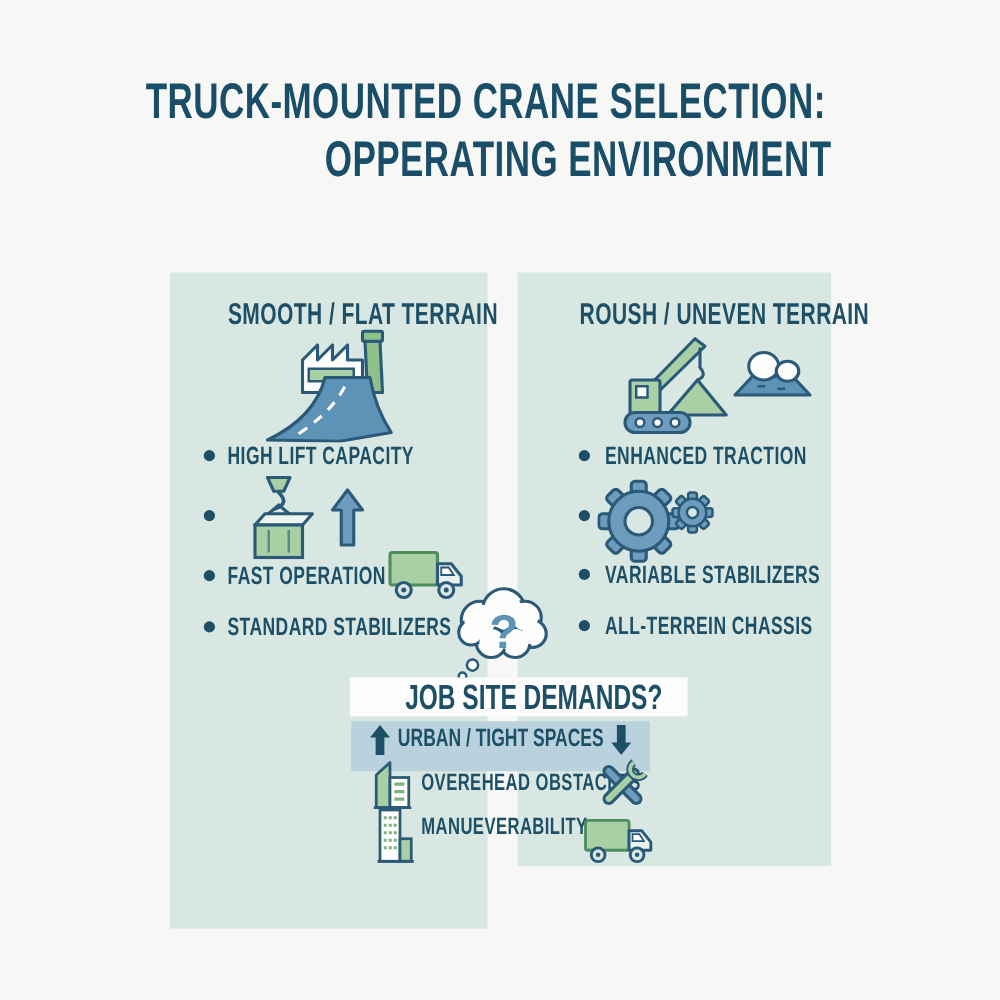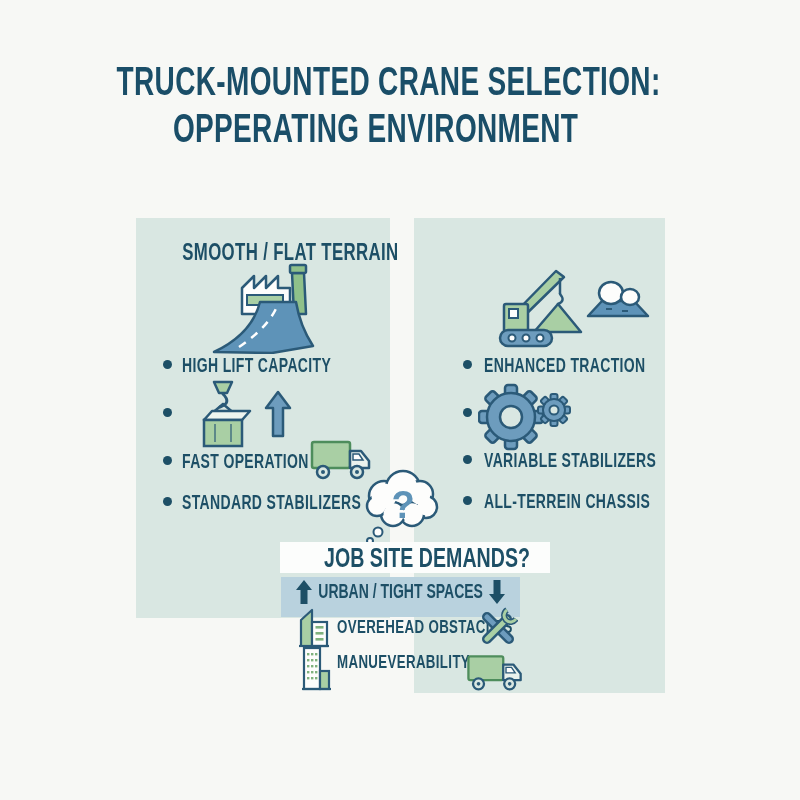--- a/index.html
+++ b/index.html
@@ -5,21 +5,21 @@
   html,body{margin:0;padding:0;}
   body{
     width:800px;height:800px;position:relative;overflow:hidden;
     background:#f7f8f5;
     font-family:"Liberation Sans", sans-serif;
     color:#1d4f66;
   }
   .abs{position:absolute;}
   .cond{display:inline-block;transform:scaleX(0.7);transform-origin:center center;white-space:nowrap;}
   .cond-l{display:inline-block;transform:scaleX(0.7);transform-origin:left center;white-space:nowrap;}
-  .title-wrap{left:0;top:58px;width:752px;text-align:center;font-weight:bold;
+  .title-wrap{left:0;top:58px;width:752px;text-align:right;font-weight:bold;
     font-size:40px;line-height:47px;color:#1a4e68;letter-spacing:.5px;}
   .panel{background:#d9e7e2;}
   .panel-header{position:absolute;top:20px;left:0;width:100%;text-align:center;
     font-weight:bold;font-size:24px;color:#1d4f66;letter-spacing:.5px;}
   .lbl{position:absolute;font-weight:bold;font-size:20px;line-height:20px;
     color:#1d4f66;letter-spacing:.5px;}
   .dot{position:absolute;width:9px;height:9px;border-radius:50%;background:#1d4f66;}
   .banner-q{left:280px;top:542px;width:270px;height:31px;background:#fcfdfc;
     text-align:center;font-weight:bold;font-size:28px;line-height:31px;color:#1d4f66;}
   .banner-o{left:281px;top:577px;width:239px;height:40px;background:#b9d2de;
@@ -33,21 +33,21 @@
 </head>
 <body>
 
 <div class="abs" style="left:0;top:0;width:800px;height:800px;">
 
   <div class="abs title-wrap">
     <div><span class="cond">TRUCK-MOUNTED CRANE SELECTION:</span></div>
     <div><span class="cond">OPPERATING ENVIRONMENT</span></div>
   </div>
 
-  <div class="abs panel" style="left:136px;top:218px;width:254px;height:400px;">
+  <div class="abs panel" style="left:136px;top:218px;width:254px;height:525px;">
     <div class="panel-header"><span class="cond">SMOOTH / FLAT TERRAIN</span></div>
 
     <svg class="abs" style="left:76px;top:44px;" width="104" height="92" viewBox="0 0 104 92">
       <polygon points="30,52 30,26 42,14 42,26 54,14 54,26 66,14 66,26 78,26 78,52" fill="#fdfdfc" stroke="#2b5a78" stroke-width="2.5" stroke-linejoin="round"></polygon>
       <rect x="35" y="33" width="36" height="10" fill="#a9cfa4" stroke="#2b5a78" stroke-width="2"></rect>
       <polygon points="82,52 80,11 92,11 94,52" fill="#8fc08a" stroke="#2b5a78" stroke-width="2.5" stroke-linejoin="round"></polygon>
       <rect x="78" y="3" width="16" height="8" rx="1.5" fill="#8fc08a" stroke="#2b5a78" stroke-width="2.5"></rect>
       <path d="M2,90 Q40,72 48,40 L84,40 Q88,64 101,84 L60,91 Z" fill="#5e93b8" stroke="#2b5a78" stroke-width="2.5" stroke-linejoin="round"></path>
       <path d="M27,85 Q58,64 66,42" fill="none" stroke="#ffffff" stroke-width="2.5" stroke-dasharray="8 7"></path>
     </svg>
@@ -79,20 +79,21 @@
       <circle cx="13" cy="38" r="2" fill="#2b5a78"></circle>
       <circle cx="47" cy="38" r="6" fill="#d9e7e2" stroke="#2b5a78" stroke-width="2.5"></circle>
       <circle cx="47" cy="38" r="2" fill="#2b5a78"></circle>
     </svg>
 
     <div class="dot" style="left:27px;top:279px;"></div>
     <div class="lbl" style="left:46px;top:274px;"><span class="cond-l">STANDARD STABILIZERS</span></div>
   </div>
 
   <div class="abs panel" style="left:414px;top:218px;width:251px;height:475px;">
+    <div class="panel-header"><span class="cond">ROUSH / UNEVEN TERRAIN</span></div>
 
     <svg class="abs" style="left:70px;top:42px;" width="100" height="90" viewBox="0 0 100 90">
       <polygon points="26,58 34,62 80,17 72,11" fill="#a9cfa4" stroke="#2b5a78" stroke-width="2.5" stroke-linejoin="round"></polygon>
       <line x1="76" y1="18" x2="76" y2="34" stroke="#2b5a78" stroke-width="2.5"></line>
       <path d="M76,34 q6,7 -2,10" fill="none" stroke="#2b5a78" stroke-width="2.5" stroke-linecap="round"></path>
       <polygon points="50,72 97,72 74,44" fill="#a9cfa4" stroke="#2b5a78" stroke-width="2.5" stroke-linejoin="round"></polygon>
       <rect x="20" y="44" width="24" height="28" rx="2" fill="#a9cfa4" stroke="#2b5a78" stroke-width="2.5"></rect>
       <rect x="25" y="49" width="9" height="9" fill="#fdfdfc" stroke="#2b5a78" stroke-width="2"></rect>
       <rect x="16" y="70" width="52" height="16" rx="8" fill="#6d9cbd" stroke="#2b5a78" stroke-width="2.5"></rect>
       <circle cx="28" cy="78" r="3.5" fill="#fdfdfc" stroke="#2b5a78" stroke-width="2"></circle>

